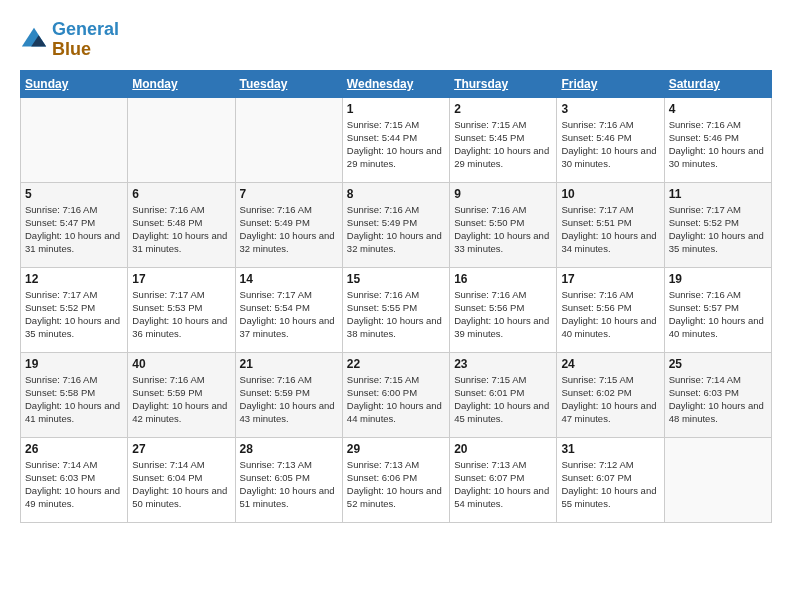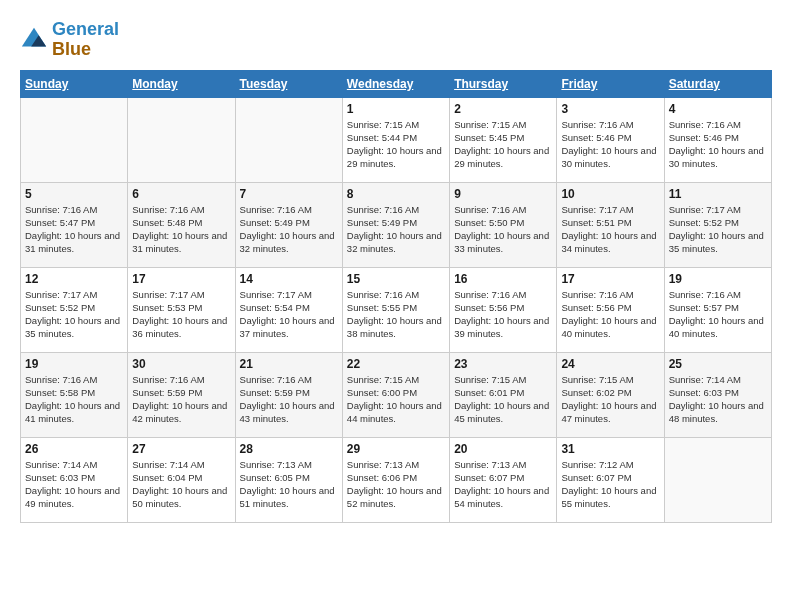--- a/index.html
+++ b/index.html
@@ -259,21 +259,21 @@
       </tr>
       <tr>
         <td>
           <span class="day-number">19</span>
           <div class="day-info">Sunrise: 7:16 AM
 Sunset: 5:58 PM
 Daylight: 10 hours
 and 41 minutes.</div>
         </td>
         <td>
-          <span class="day-number">30</span>
+          <span class="day-number">40</span>
           <div class="day-info">Sunrise: 7:16 AM
 Sunset: 5:59 PM
 Daylight: 10 hours
 and 42 minutes.</div>
         </td>
         <td>
           <span class="day-number">21</span>
           <div class="day-info">Sunrise: 7:16 AM
 Sunset: 5:59 PM
 Daylight: 10 hours

